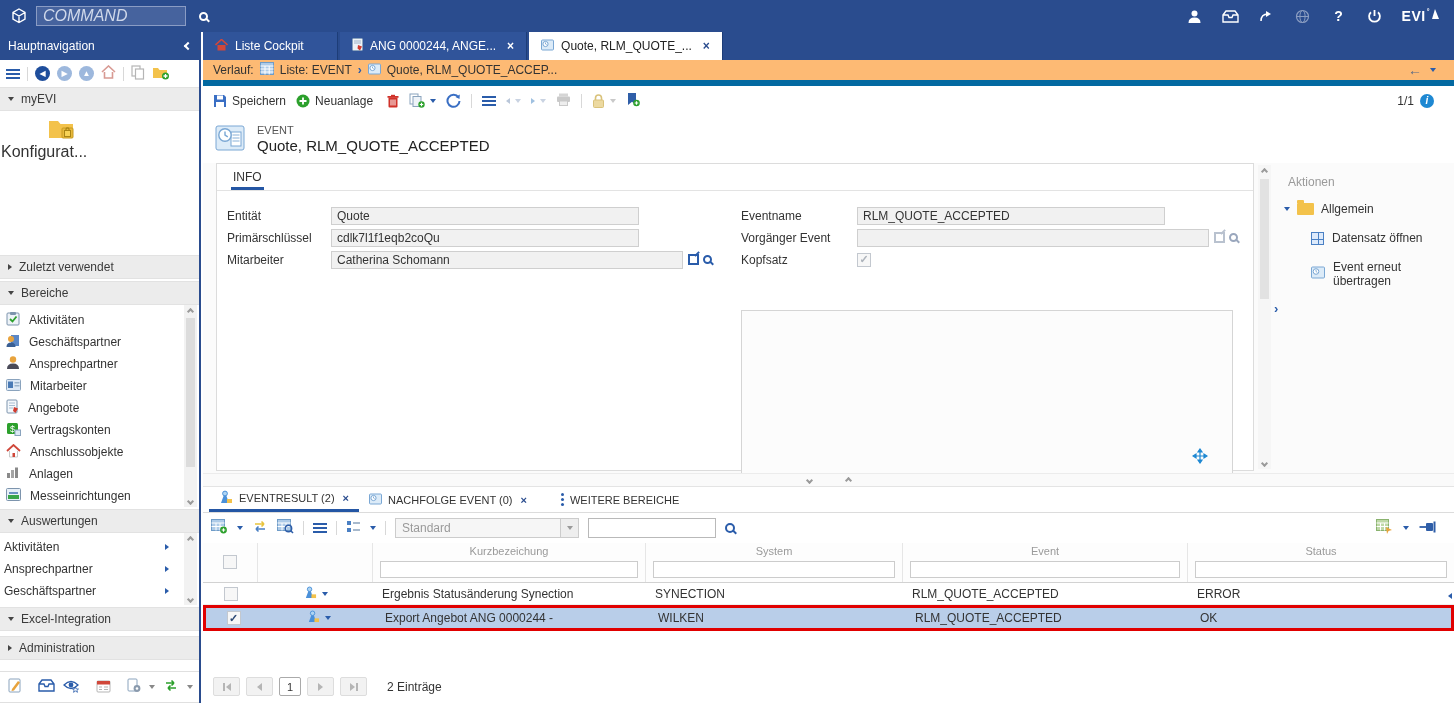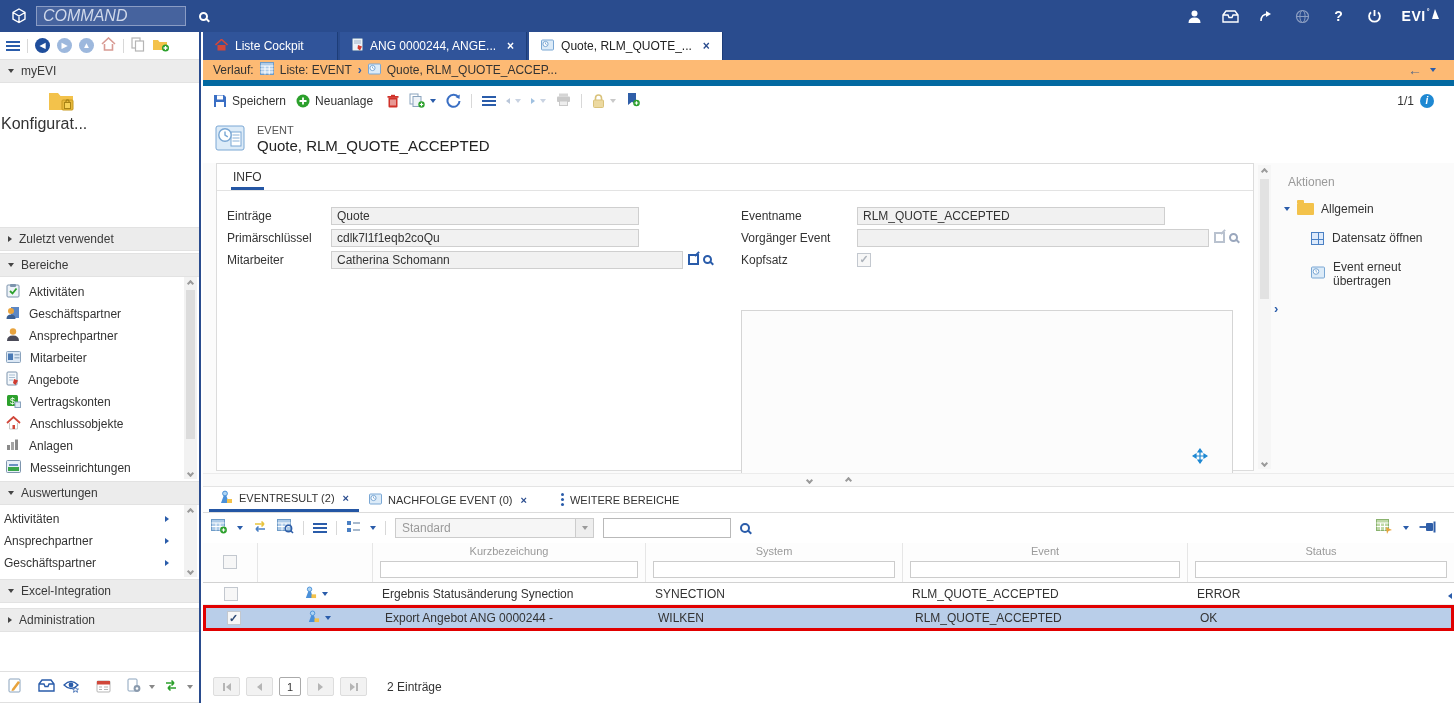--- a/index.html
+++ b/index.html
@@ -124,21 +124,21 @@
 
   
   .bottom { position:absolute; top:455px; left:0; right:0; bottom:0; background:#fff; }
   .b-tabs { height:26px; border-bottom:1px solid #dcdcdc; display:flex; align-items:stretch; padding-left:6px; background:#fff; }
   .b-tab { display:flex; align-items:center; gap:6px; padding:0 10px; color:#333; font-size:11px; cursor:pointer; }
   .b-tab.active { border-bottom:3px solid #2456a4; }
   .b-tab .x { color:#2a4c8e; font-weight:bold; margin-left:2px; }
   .dots3 { display:inline-block; width:3px; height:3px; border-radius:50%; background:#2a5caa; box-shadow:0 5px 0 #2a5caa, 0 10px 0 #2a5caa; margin-bottom:10px; }
 
   .b-toolbar { height:30px; display:flex; align-items:center; gap:9px; padding:0 8px; background:#fff; }
-  .sel-std { width:181px; height:20px; background:#f6f6f6; border:1px solid #ccc; color:#9a9a9a; display:flex; align-items:center; padding:0 6px; }
+  .sel-std { width:166px; height:20px; background:#f6f6f6; border:1px solid #ccc; color:#9a9a9a; display:flex; align-items:center; padding:0 6px; }
   .sel-btn { width:18px; height:20px; background:#eee; border:1px solid #ccc; border-left:none; display:flex; align-items:center; justify-content:center; }
   .b-search { width:128px; height:20px; border:1px solid #b9b9b9; font-family:"Liberation Sans",sans-serif; padding:0 5px; }
   .b-toolbar-right { margin-left:auto; display:flex; align-items:center; gap:10px; padding-right:10px; }
 
   .grid-table { width:100%; }
   .gt-header { display:flex; border-bottom:1px solid #d2d2d2; background:#fdfdfd; }
   .gt-hcell { padding:2px 0 4px; border-right:1px solid #e6e6e6; }
   .gt-hcell .hl { text-align:center; color:#9a9a9a; font-size:11px; height:15px; }
   .gt-hcell .fi { display:block; margin:1px auto 0; width:calc(100% - 14px); height:17px; border:1px solid #ccc; font-family:"Liberation Sans",sans-serif; }
   .col-check { width:55px; flex:0 0 auto; }
@@ -215,20 +215,24 @@
           <span>EVI</span>
           <sup>°</sup>
           <svg width="9" height="12" viewBox="0 0 9 12">
             <path d="M1 11 L8 11 L4 1 Z" fill="#fff"></path>
           </svg>
         </span>
     </div>
   </header>
 
   <aside class="sidebar">
+    <div class="sb-header">
+      <span>Hauptnavigation</span>
+      <span class="chev chev-l"></span>
+    </div>
 
     <div class="sb-toolbar">
       <span class="i-bars"></span>
       <span class="vdiv"></span>
       <span class="circle-btn c-dark">◀</span>
       <span class="circle-btn c-light">▶</span>
       <span class="circle-btn c-light">▲</span>
       <span>
         <svg width="15" height="14" viewBox="0 0 15 14">
             <path d="M1 7 L7.5 1 L14 7" fill="none" stroke="#d89a93" stroke-width="1.6"></path>
@@ -578,21 +582,21 @@
     </div>
 
     <div class="content">
       <section class="form-panel">
         <div class="form-tabs">
           <span class="ftab">INFO</span>
         </div>
         <div class="form-body">
           <div class="fcol left">
             <div class="frow">
-              <span class="flabel">Einträge</span>
+              <span class="flabel">Entität</span>
               <input class="fval w-full" readonly="" value="Quote" style="">
             </div>
             <div class="frow">
               <span class="flabel">Primärschlüssel</span>
               <input class="fval w-full" readonly="" value="cdlk7l1f1eqb2coQu" style="">
             </div>
             <div class="frow">
               <span class="flabel">Mitarbeiter</span>
               <input class="fval w-icon" readonly="" value="Catherina Schomann" style="">
               <span class="fico">

